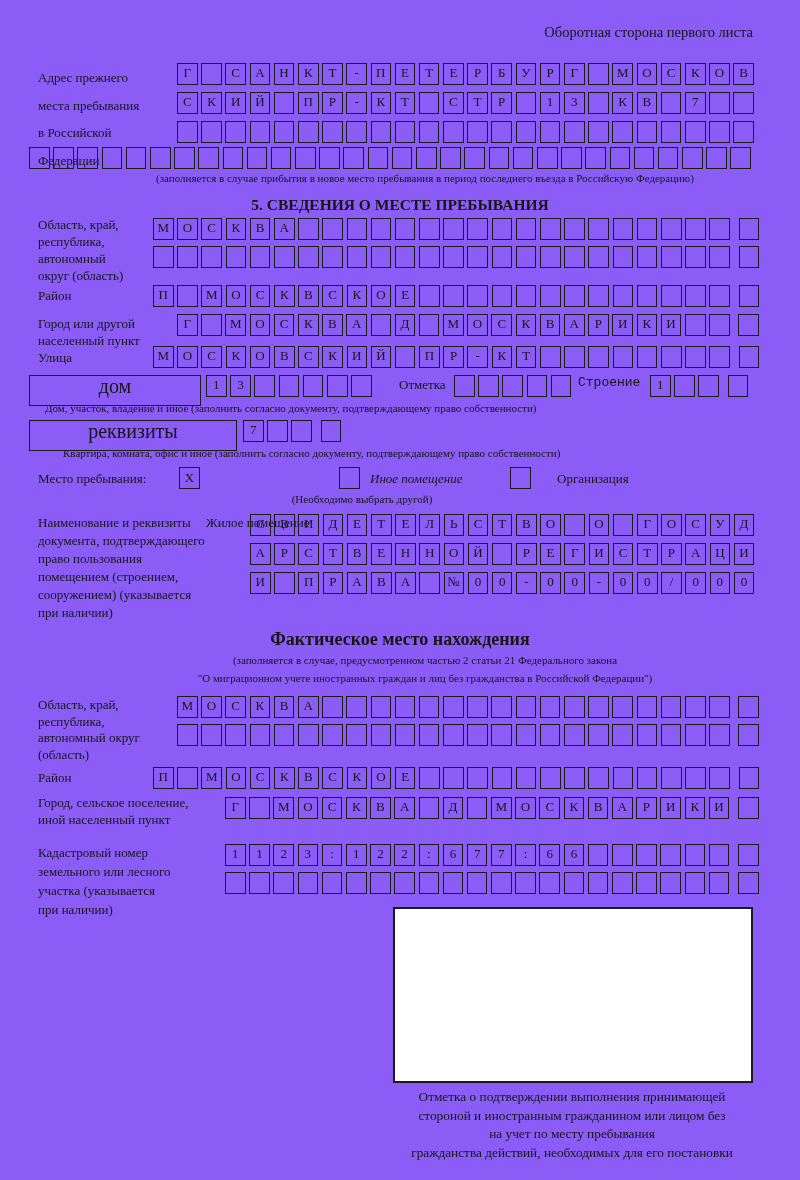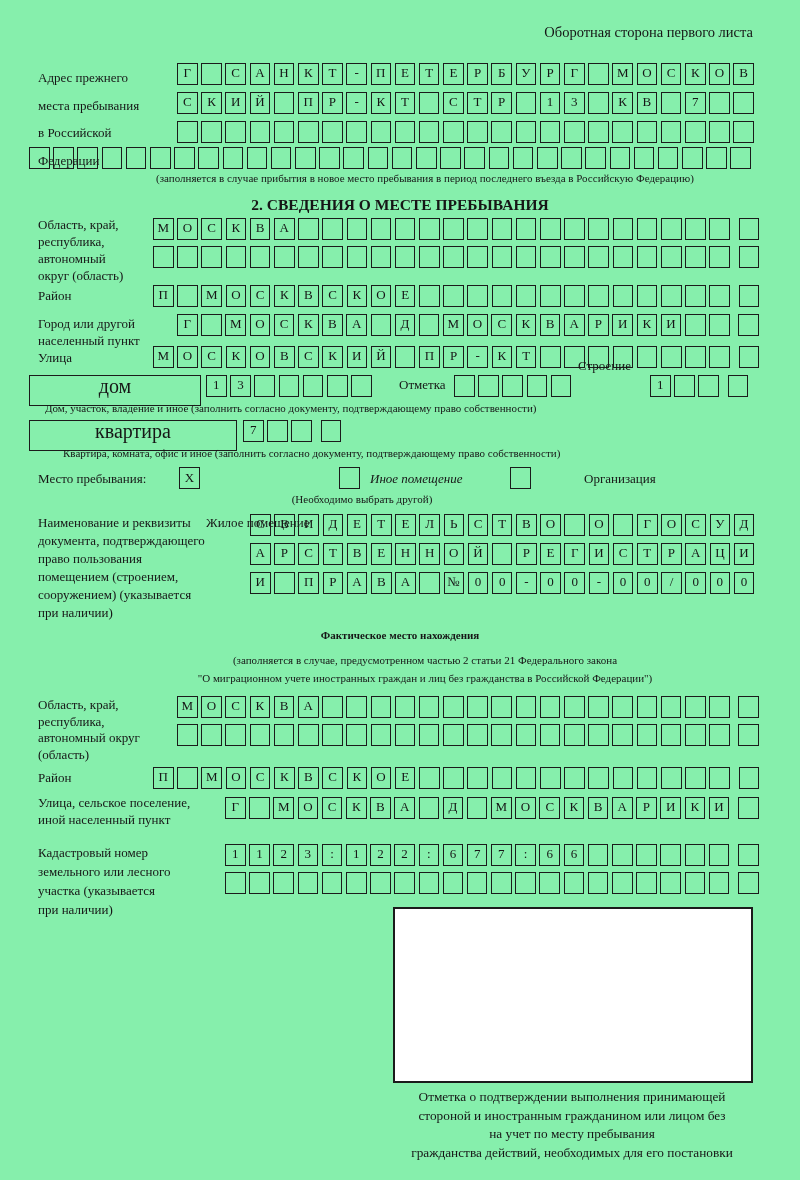--- a/index.html
+++ b/index.html
@@ -1,17 +1,17 @@
 <!DOCTYPE html>
 <html><head>
 <meta charset="utf-8">
 <style>
   html,body{margin:0;padding:0;background:#fff;}
   #page{
-    position:relative;width:800px;height:1180px;background:#86efac;
+    position:relative;width:800px;height:1180px;background:#8b5cf6;
     font-family:"Liberation Serif","DejaVu Serif",serif;color:#161616;overflow:hidden;
   }
   .abs{position:absolute;}
   .lbl{font-size:13px;white-space:nowrap;}
   .note{font-size:11px;white-space:nowrap;padding-left:25px;}
   .center{left:0;width:800px;text-align:center;}
   .sect-title{font-weight:bold;font-size:15.5px;}
   .cellrow{display:flex;white-space:nowrap;}
   .cell{
     display:inline-block;box-sizing:border-box;flex:0 0 auto;
@@ -150,21 +150,21 @@
       <span class="cell"></span>
       <span class="cell"></span>
       <span class="cell"></span>
       <span class="cell"></span>
       <span class="cell"></span>
       <span class="cell"></span>
       <span class="cell"></span>
     </div>
   <div class="abs note center" style="top:172px;">(заполняется в случае прибытия в новое место пребывания в период последнего въезда в Российскую Федерацию)</div>
 
-  <div class="abs sect-title center" style="top:196px;">2. СВЕДЕНИЯ О МЕСТЕ ПРЕБЫВАНИЯ</div>
+  <div class="abs sect-title center" style="top:196px;">5. СВЕДЕНИЯ О МЕСТЕ ПРЕБЫВАНИЯ</div>
 
   <div class="abs lbl" style="left:38px;top:216px;line-height:17px;">
       <div>Область, край,</div>
       <div>республика,</div>
       <div>автономный</div>
       <div>округ (область)</div>
     </div>
   <div class="abs cellrow gap-last" style="left:153px;top:218px;">
       <span class="cell">М</span>
       <span class="cell">О</span>
@@ -320,45 +320,45 @@
       <span class="cell"></span>
     </div>
   <div class="abs lbl" style="left:399px;top:377px;">Отметка</div>
   <div class="abs cellrow" style="left:454px;top:375px;">
       <span class="cell"></span>
       <span class="cell"></span>
       <span class="cell"></span>
       <span class="cell"></span>
       <span class="cell"></span>
     </div>
-  <div class="abs lbl" style="left:578px;top:358px;">Строение</div>
+  <div class="abs lbl" style="left:578px;top:375px;font-family:Liberation Mono, monospace;">Строение</div>
   <div class="abs cellrow gap-last" style="left:650px;top:375px;">
       <span class="cell">1</span>
       <span class="cell"></span>
       <span class="cell"></span>
       <span class="cell"></span>
     </div>
   <div class="abs note" style="left:20px;top:402px;">Дом, участок, владение и иное (заполнить согласно документу, подтверждающему право собственности)</div>
 
-  <div class="abs widebox" style="left:29px;top:420px;width:208px;">квартира</div>
+  <div class="abs widebox" style="left:29px;top:420px;width:208px;">реквизиты</div>
   <div class="abs cellrow gap-last" style="left:243px;top:420px;">
       <span class="cell">7</span>
       <span class="cell"></span>
       <span class="cell"></span>
       <span class="cell"></span>
     </div>
   <div class="abs note" style="left:38px;top:447px;">Квартира, комната, офис и иное (заполнить согласно документу, подтверждающему право собственности)</div>
 
   <div class="abs lbl" style="left:38px;top:471px;">Место пребывания:</div>
   <div class="abs checkbox" style="left:179px;top:467px;">X</div>
   <div class="abs lbl" style="left:206px;top:471px;margin-top:44px;">Жилое помещение</div>
   <div class="abs checkbox" style="left:339px;top:467px;"></div>
   <div class="abs lbl" style="left:370px;top:471px;font-style:italic;">Иное помещение</div>
   <div class="abs checkbox" style="left:510px;top:467px;"></div>
-  <div class="abs lbl" style="left:584px;top:471px;">Организация</div>
+  <div class="abs lbl" style="left:557px;top:471px;">Организация</div>
   <div class="abs note" style="left:157px;top:493px;width:360px;text-align:center;">(Необходимо выбрать другой)</div>
 
   <div class="abs lbl" style="left:38px;top:514px;line-height:18px;">
       <div>Наименование и реквизиты</div>
       <div>документа, подтверждающего</div>
       <div>право пользования</div>
       <div>помещением (строением,</div>
       <div>сооружением) (указывается</div>
       <div>при наличии)</div>
     </div>
@@ -425,21 +425,21 @@
       <span class="cell">0</span>
       <span class="cell">-</span>
       <span class="cell">0</span>
       <span class="cell">0</span>
       <span class="cell">/</span>
       <span class="cell">0</span>
       <span class="cell">0</span>
       <span class="cell">0</span>
     </div>
 
-  <div class="abs sect-title center" style="top:629px;font-size:11px;">Фактическое место нахождения</div>
+  <div class="abs sect-title center" style="top:629px;font-size:18px;">Фактическое место нахождения</div>
   <div class="abs note center" style="top:651px;line-height:18px;">
       <div>(заполняется в случае, предусмотренном частью 2 статьи 21 Федерального закона</div>
       <div>"О миграционном учете иностранных граждан и лиц без гражданства в Российской Федерации")</div>
     </div>
 
   <div class="abs lbl" style="left:38px;top:697px;line-height:16.5px;">
       <div>Область, край,</div>
       <div>республика,</div>
       <div>автономный округ</div>
       <div>(область)</div>
@@ -520,21 +520,21 @@
       <span class="cell"></span>
       <span class="cell"></span>
       <span class="cell"></span>
       <span class="cell"></span>
       <span class="cell"></span>
       <span class="cell"></span>
       <span class="cell"></span>
     </div>
 
   <div class="abs lbl" style="left:38px;top:794px;line-height:17px;">
-      <div>Улица, сельское поселение,</div>
+      <div>Город, сельское поселение,</div>
       <div>иной населенный пункт</div>
     </div>
   <div class="abs cellrow gap-last" style="left:225px;top:797px;">
       <span class="cell">Г</span>
       <span class="cell"></span>
       <span class="cell">М</span>
       <span class="cell">О</span>
       <span class="cell">С</span>
       <span class="cell">К</span>
       <span class="cell">В</span>

